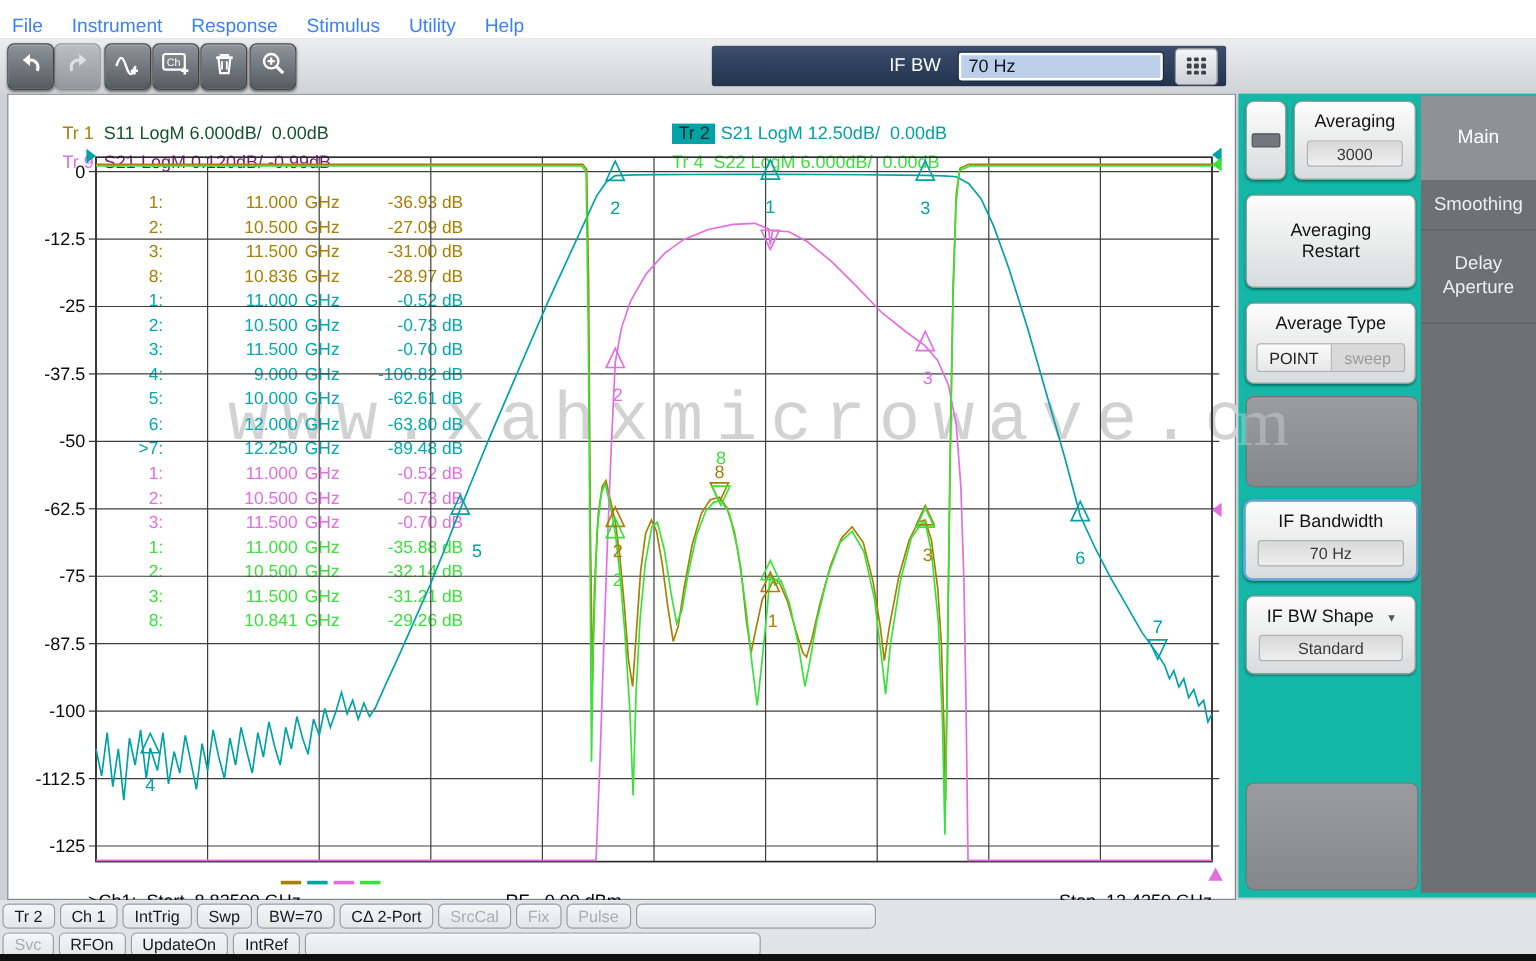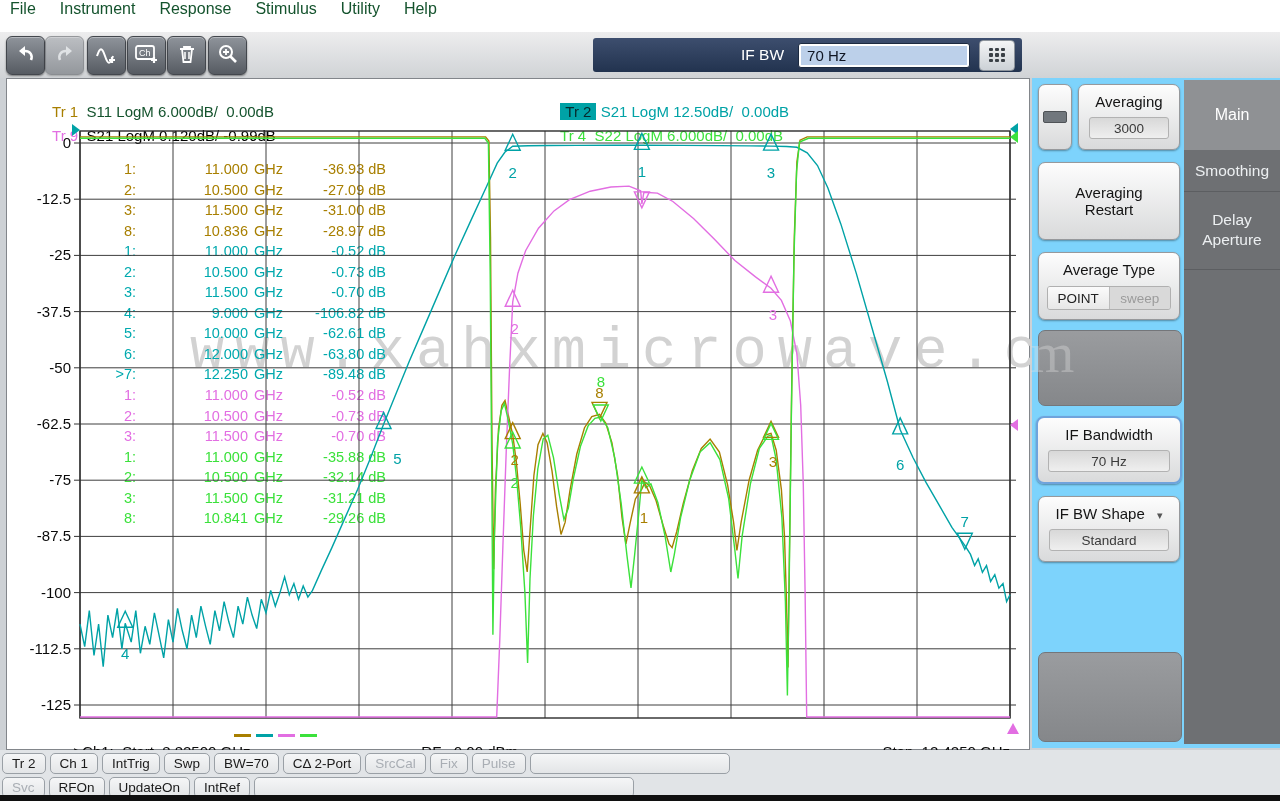--- a/index.html
+++ b/index.html
@@ -1,21 +1,21 @@
 <!DOCTYPE html>
 <html><head>
 <meta charset="utf-8">
 <style>
   html,body{margin:0;padding:0}
   body{width:1280px;height:801px;position:relative;overflow:hidden;background:#cdd1d5;
        font-family:"Liberation Sans",sans-serif;-webkit-font-smoothing:antialiased}
   .abs{position:absolute}
   
   #menubar{left:0;top:0;width:1280px;height:32px;background:#fff;border-bottom:1px solid #cfcfcf;
-           display:flex;align-items:flex-start;font-size:16px;color:#14532d;z-index:11}
+           display:flex;align-items:flex-end;font-size:16px;color:#3b82f6;z-index:11}
   #menubar span{padding:0 12px;cursor:default}
   #menubar span:first-child{padding-left:10px}
   
   #toolbar{left:0;top:32px;width:1280px;height:46px;background:linear-gradient(#ededee,#d0d3d6);z-index:11}
   .tbtn{position:absolute;top:4px;width:37px;height:37px;border-radius:6px;
         background:linear-gradient(#8f949b,#565b62);border:1px solid #43474d;
         box-shadow:inset 0 1px 0 rgba(255,255,255,.35),0 1px 2px rgba(0,0,0,.45);
         display:flex;align-items:center;justify-content:center;color:#fff}
   .tbtn.disabled{opacity:.5}
   #ifbw-bar{position:absolute;left:593px;top:38px;width:429px;height:34px;border-radius:3px;
@@ -47,21 +47,21 @@
   .mrow .mu{width:46px;text-align:left;padding-left:6px}
   .mrow .mv{width:86px;text-align:right}
   #plot-svg{left:0;top:0;z-index:6;pointer-events:none}
   #plot-area{left:80px;top:131px;width:930px;height:587px;z-index:3}
   
   .statustxt{position:absolute;font-size:15px;color:#0a0a0a;z-index:5;white-space:pre}
   #ch-tab{left:12px;top:722px;width:30px;height:22px;background:#b7b7b7;border:1px solid #878787;
           display:flex;align-items:center;justify-content:center;font-size:14px;color:#111;z-index:5}
   .dash{position:absolute;top:734px;width:17px;height:3px;z-index:5}
   
-  #panel{left:1032px;top:38px;width:248px;height:710px;background:#7dd3fc;z-index:10}
+  #panel{left:1032px;top:38px;width:248px;height:710px;background:#14b8a6;z-index:10}
   #panel-title{position:absolute;left:0;top:0;width:248px;height:34px;
                background:linear-gradient(#46587a,#1f2e4a);display:flex;align-items:center}
   #panel-title span{color:#fff;font-size:16px;margin-left:14px}
   #panel-close{position:absolute;right:8px;top:6px;width:22px;height:22px;border-radius:3px;
                background:linear-gradient(#6d9a9d,#27474f);border:1px solid #d8e4ea;color:#fff;
                display:flex;align-items:center;justify-content:center;font-size:13px;font-weight:bold}
   #tabcol{position:absolute;left:152px;top:42px;width:96px;height:664px;background:#6e7073}
   .tab{position:absolute;left:0;width:96px;color:#eceff1;font-size:15.5px;display:flex;
        align-items:center;justify-content:center;text-align:center;border-bottom:1px solid #5c5e61}
   .tab.active{background:#8f9194;color:#fff;font-size:16px;border-bottom:none}
@@ -174,21 +174,21 @@
       </span>
   </div>
 </div>
 
 <div class="abs" id="window"></div>
 
 <div class="trhead" style="left:44px;top:86px">
   <span style="color:#a87f00">Tr 1</span><span style="color:#a87f00">  </span><span style="color:#14532d">S11 LogM 6.000dB/  0.00dB</span>
 </div>
 <div class="trhead" style="left:44px;top:110px">
-  <span style="color:#e26ee2">Tr 9</span><span style="color:#e26ee2">  </span><span style="color:#000000">S21 LogM 0.120dB/ -0.99dB</span>
+  <span style="color:#e26ee2">Tr 9</span><span style="color:#e26ee2">  </span><span style="color:#701a75">S21 LogM 0.120dB/ -0.99dB</span>
 </div>
 <div class="trhead" style="left:552px;top:86px">
   <span class="trbadge" style="background:#00a2a6;color:#062a2c">Tr 2</span><span style="color:#00a2a6"> </span><span style="color:#00a2a6">S21 LogM 12.50dB/  0.00dB</span>
 </div>
 <div class="trhead" style="left:552px;top:110px">
   <span style="color:#3be13b">Tr 4</span><span style="color:#3be13b">  </span><span style="color:#3be13b">S22 LogM 6.000dB/  0.00dB</span>
 </div>
 
 <div class="abs" id="watermark">www.xahxmicrowave.com</div>
 <div class="abs" id="watermark2">m</div>

